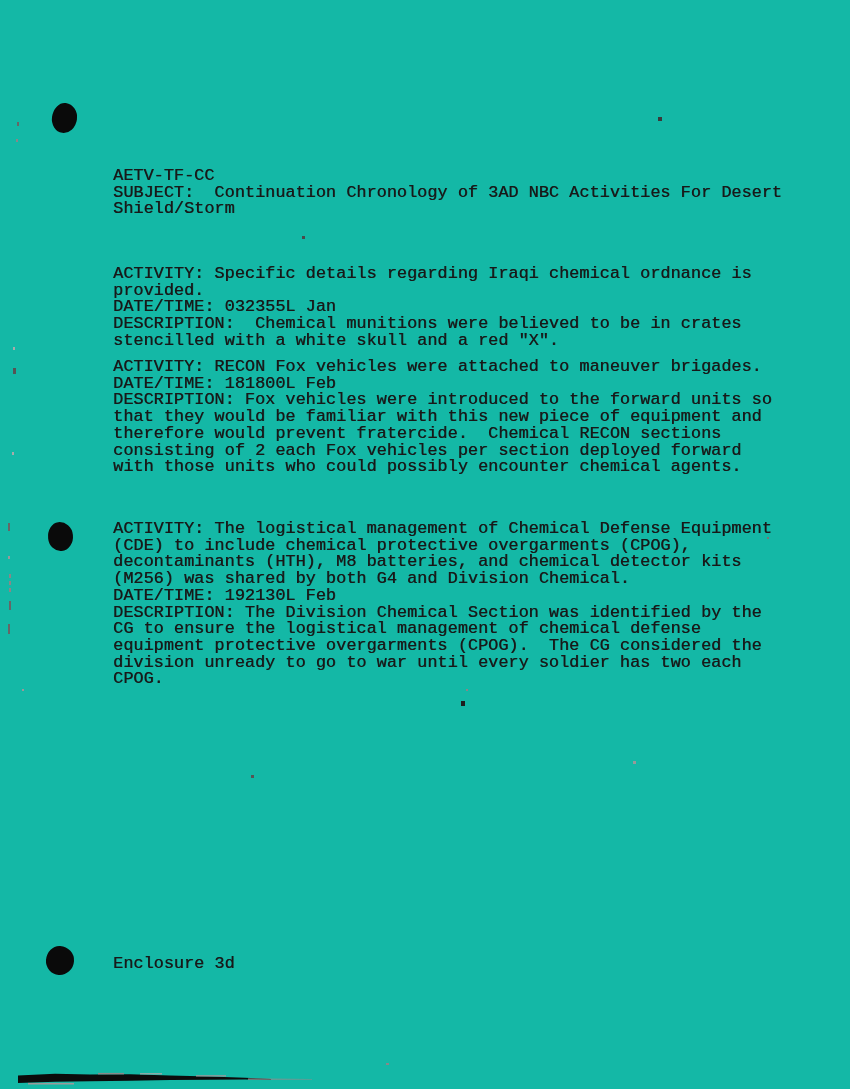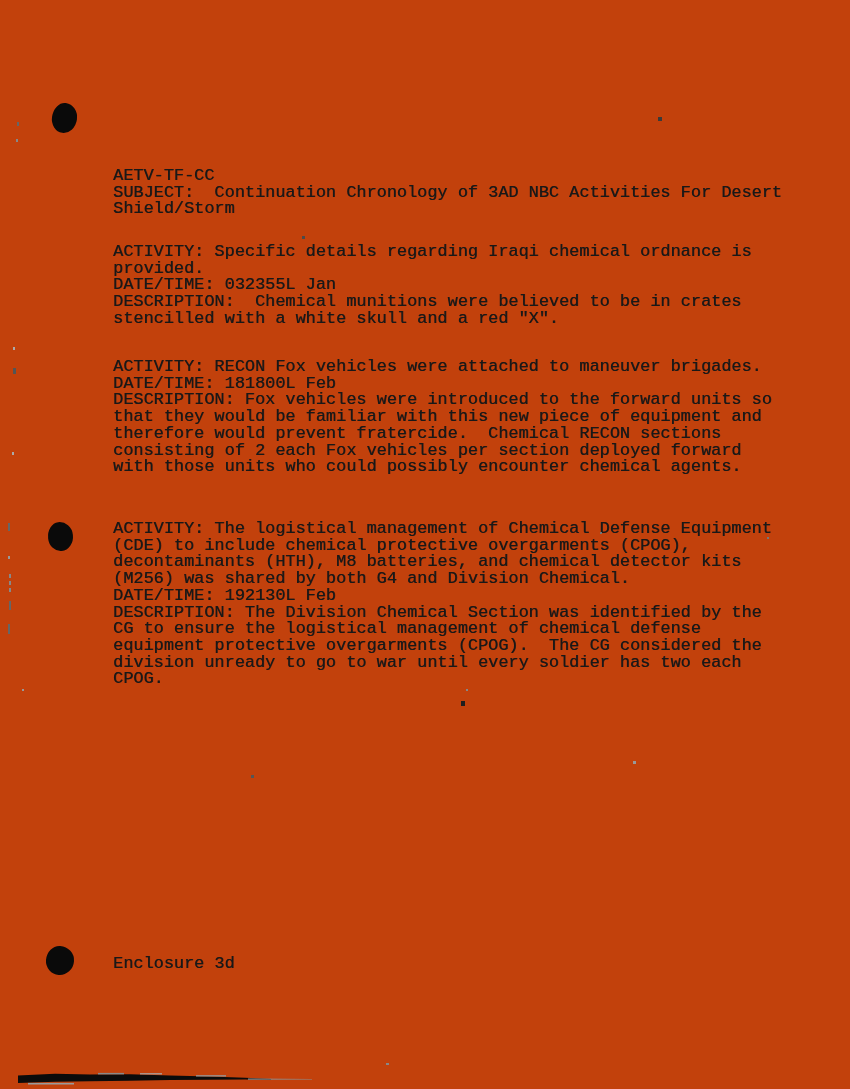--- a/index.html
+++ b/index.html
@@ -4,37 +4,37 @@
 <style>
   html, body {
     margin: 0;
     padding: 0;
     background: #ffffff;
   }
   .page {
     position: relative;
     width: 850px;
     height: 1089px;
-    background: #c2410c;
+    background: #14b8a6;
     overflow: hidden;
     font-family: "Liberation Mono", "DejaVu Sans Mono", monospace;
   }
   .doc-block {
     position: absolute;
     left: 113px;
     margin: 0;
     font-family: inherit;
     font-size: 16.9px;
     line-height: 16.7px;
     color: #181818;
     white-space: pre;
     text-shadow: 0.5px 0 rgba(24,24,24,0.75);
   }
   .block-header   { top: 168px; }
-  .block-entry1   { top: 244px; }
+  .block-entry1   { top: 266px; }
   .block-entry2   { top: 359px; font-family: Liberation Mono, monospace; }
   .block-entry3   { top: 521px; }
   .block-footer   { top: 956px; }
 
   .punch-dot {
     position: absolute;
     background: #0a0a0a;
     border-radius: 47% 53% 51% 49% / 52% 49% 51% 48%;
   }
   .dot-1 { left: 52px; top: 103px; width: 25px; height: 30px; transform: rotate(8deg); }

